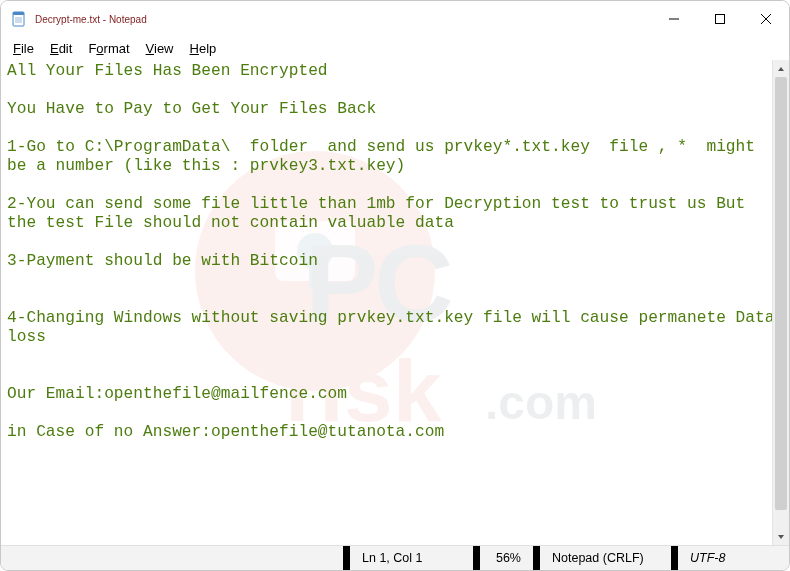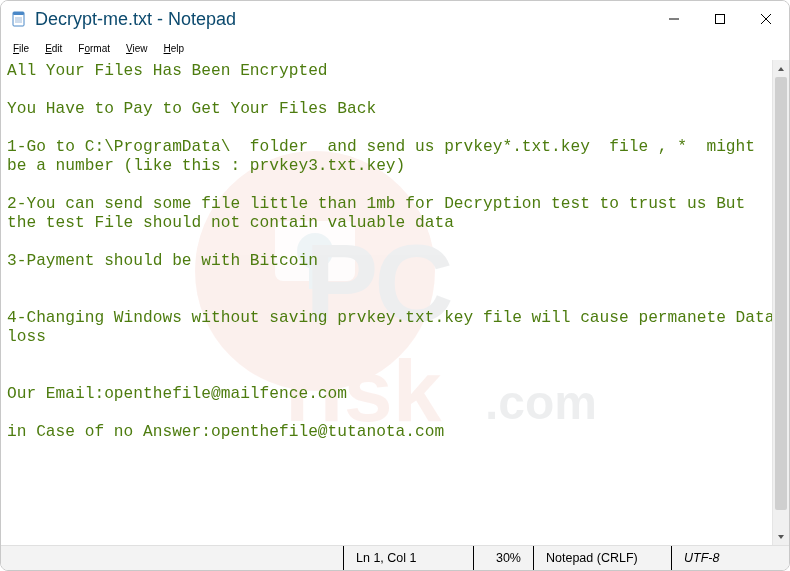--- a/index.html
+++ b/index.html
@@ -30,22 +30,22 @@
     background: #fff;
     border-bottom: 0;
   }
   .titlebar-icon {
     width: 16px;
     height: 16px;
     margin-right: 8px;
     flex-shrink: 0;
   }
   .titlebar-title {
-    font-size: 18px;
-    color: #0c4a6e;
+    font-size: 10px;
+    color: #7f1d1d;
     flex: 1;
   }
   .win-controls {
     display: flex;
     height: 100%;
   }
   .win-btn {
     width: 46px;
     height: 100%;
     display: flex;
@@ -53,21 +53,21 @@
     justify-content: center;
     color: #000;
     font-size: 10px;
   }
   .menubar {
     height: 23px;
     display: flex;
     align-items: center;
     padding: 0 4px;
     background: #fff;
-    font-size: 10px;
+    font-size: 13px;
   }
   .menu-item {
     padding: 2px 8px;
     cursor: default;
   }
   .menu-item span.ul { text-decoration: underline; }
   .content-wrap {
     position: relative;
     flex: 1;
     overflow: hidden;
@@ -129,21 +129,21 @@
   .statusbar {
     height: 25px;
     border-top: 1px solid #e0e0e0;
     background: #f3f3f3;
     display: flex;
     align-items: stretch;
     font-size: 12.5px;
     color: #000;
   }
   .status-cell {
-    border-left: 1px solid #000000;
+    border-left: 7px solid #000000;
     padding: 0 12px;
     display: flex;
     align-items: center;
     white-space: nowrap;
   }
   .status-spacer { flex: 1; }
   .status-cell.zoom { min-width: 60px; justify-content: flex-end; }
   .status-cell.eol { min-width: 138px; }
   .status-cell.enc { min-width: 118px; font-style: italic; }
   .status-cell.cursor { min-width: 130px; }
@@ -238,18 +238,18 @@
         <svg width="8" height="8">
             <polygon points="1,2 7,2 4,6" fill="#555"></polygon>
           </svg>
       </div>
     </div>
   </div>
 
   <div class="statusbar">
     <div class="status-spacer"></div>
     <div class="status-cell cursor">Ln 1, Col 1</div>
-    <div class="status-cell zoom">30%</div>
+    <div class="status-cell zoom">56%</div>
     <div class="status-cell eol">Notepad (CRLF)</div>
     <div class="status-cell enc">UTF-8</div>
   </div>
 
 </div>
 
 </body></html>

